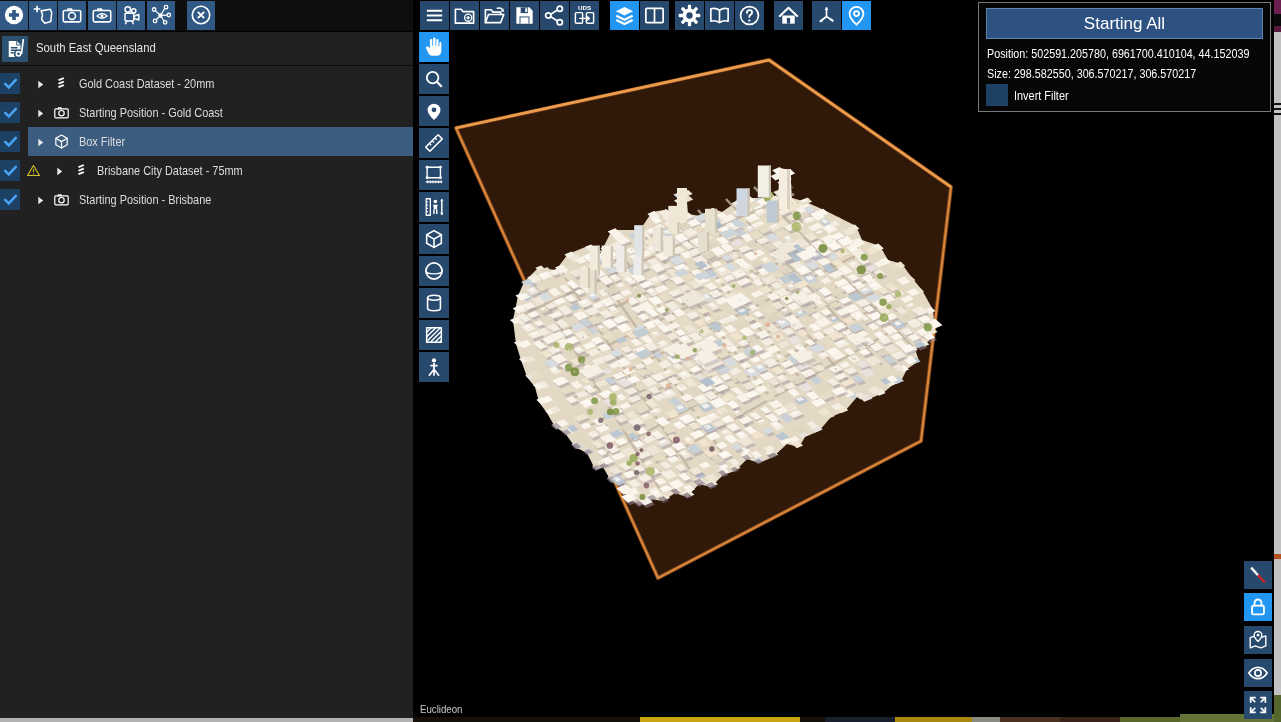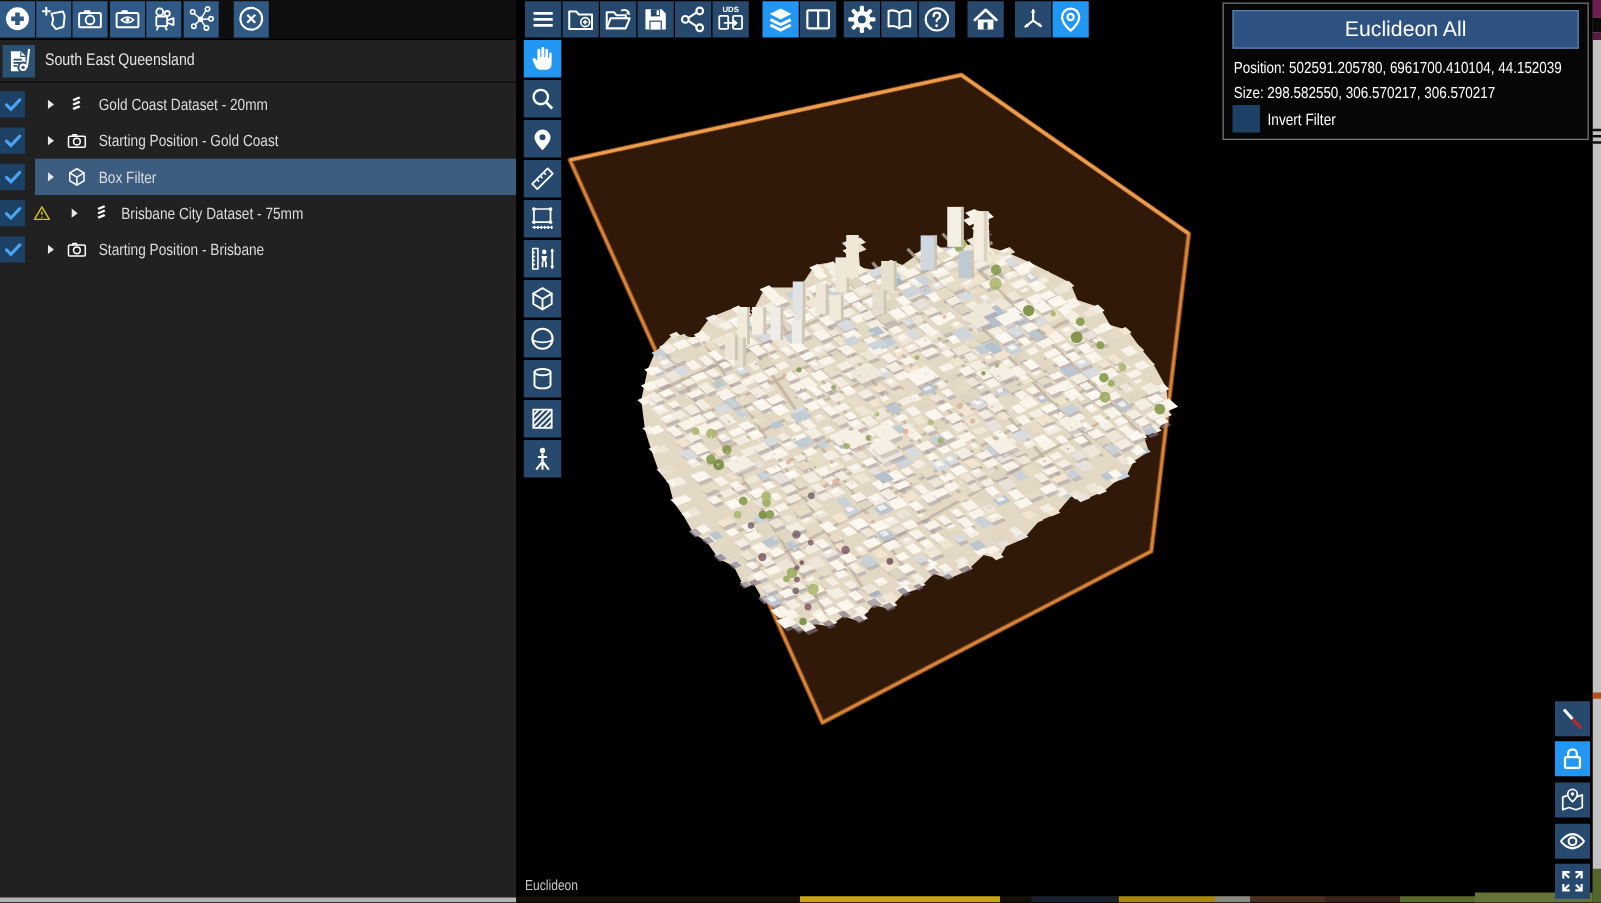--- a/index.html
+++ b/index.html
@@ -2383,21 +2383,21 @@
   </div>
 <div style="position:absolute;left:1244px;top:691px;width:28px;height:28px;background:#27496d;display:flex;align-items:center;justify-content:center;z-index:6">
     <svg width="22" height="22" viewBox="0 0 24 24">
       <g stroke="#fff" stroke-width="1.9" fill="none">
         <path d="M9.5 4H4v5.5M14.5 4H20v5.5M20 14.5V20h-5.5M4 14.5V20h5.5"></path>
         <path d="M4.5 4.5l4.5 4.5M19.5 4.5L15 9M19.5 19.5L15 15M4.5 19.5L9 15"></path>
       </g>
     </svg>
   </div>
 <div class="abs" style="left:978px;top:2px;width:293px;height:110px;background:#060606;border:1px solid #7a7a7a"></div>
-<div class="abs" style="left:986px;top:8px;width:277px;height:31px;background:#2d5180;border:1px solid #5d84ad;color:#fff;font-size:17px;display:flex;align-items:center;justify-content:center">Euclideon All</div>
+<div class="abs" style="left:986px;top:8px;width:277px;height:31px;background:#2d5180;border:1px solid #5d84ad;color:#fff;font-size:17px;display:flex;align-items:center;justify-content:center">Starting All</div>
 <div class="abs tx" style="left:987px;top:46px;color:#fff;font-size:12.8px">Position: 502591.205780, 6961700.410104, 44.152039</div>
 <div class="abs tx" style="left:987px;top:66px;color:#fff;font-size:12.8px">Size: 298.582550, 306.570217, 306.570217</div>
 <div class="abs" style="left:986px;top:84px;width:22px;height:22px;background:#1d4165"></div>
 <div class="abs tx" style="left:1014px;top:88px;color:#fff;font-size:13px">Invert Filter</div>
 <div class="abs" style="left:1274px;top:0;width:7px;height:722px;background:#c2c2c2"></div>
 <div class="abs" style="left:1274px;top:0;width:7px;height:14px;background:#6d2050"></div>
 <div class="abs" style="left:1274px;top:14px;width:7px;height:12px;background:#0a0a0a"></div>
 <div class="abs" style="left:1274px;top:26px;width:7px;height:6px;background:#551a3e"></div>
 <div class="abs" style="left:1274px;top:103px;width:7px;height:2px;background:#111"></div>
 <div class="abs" style="left:1274px;top:108px;width:7px;height:2px;background:#111"></div>

